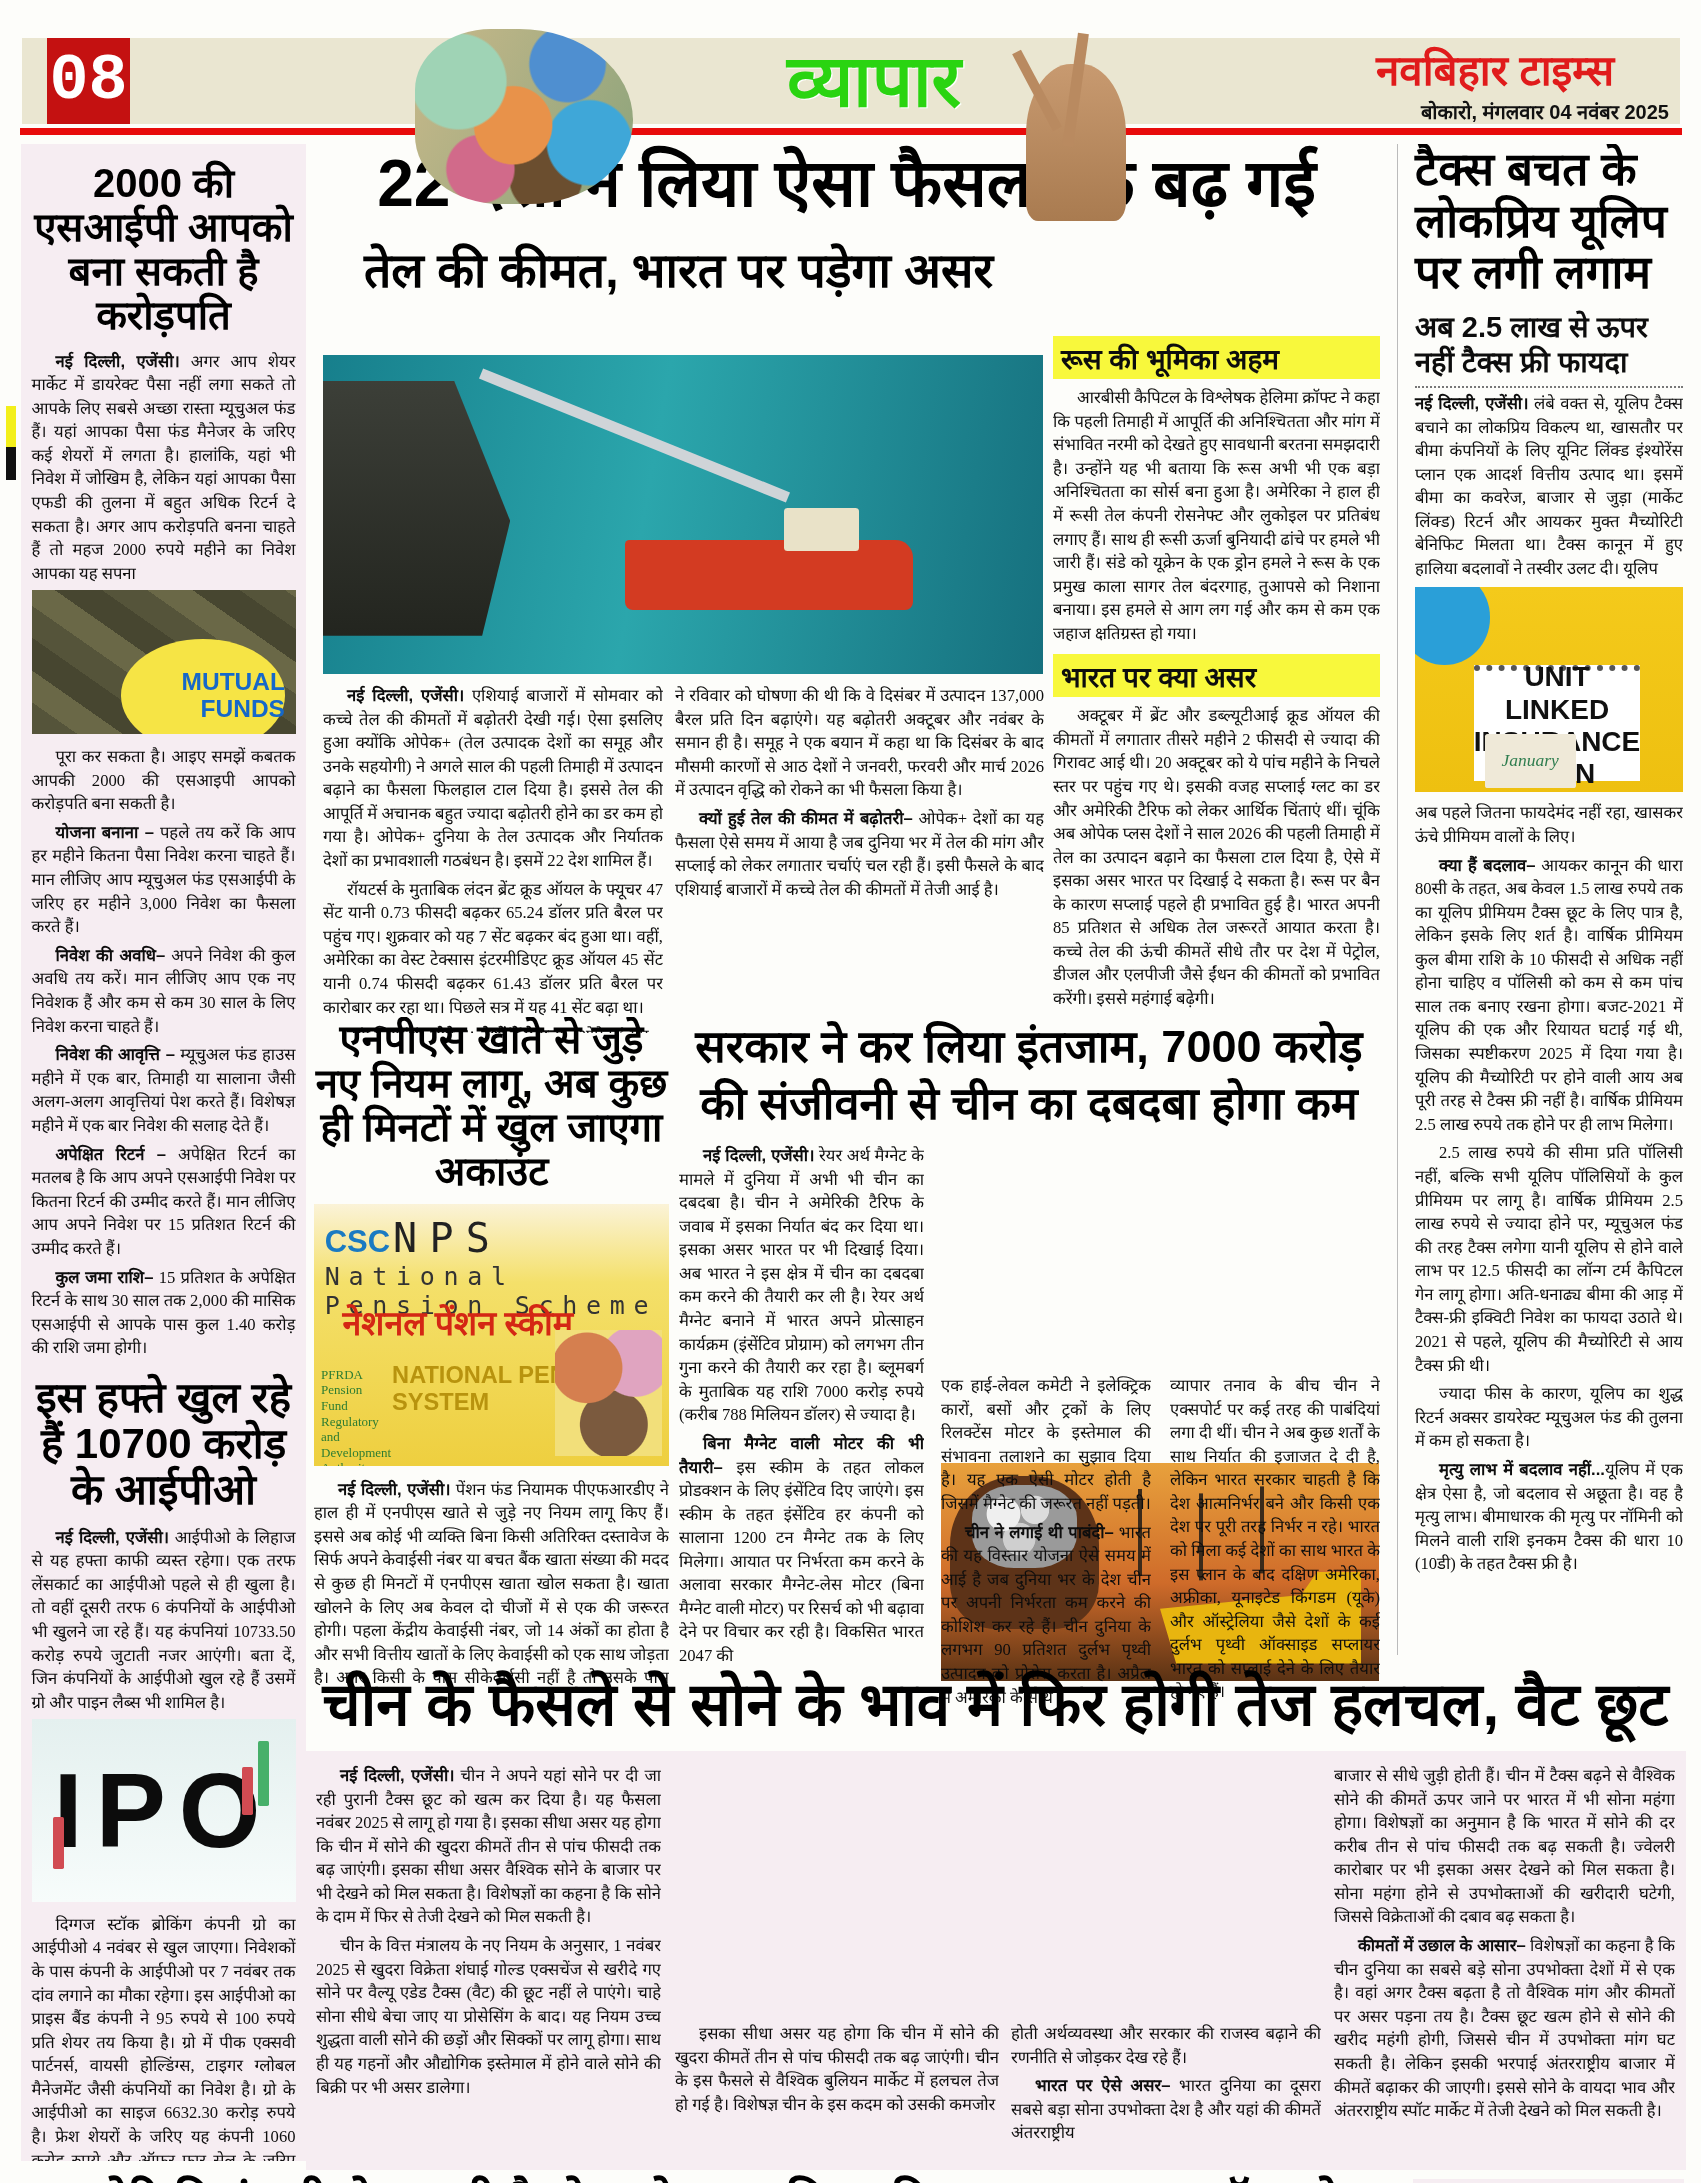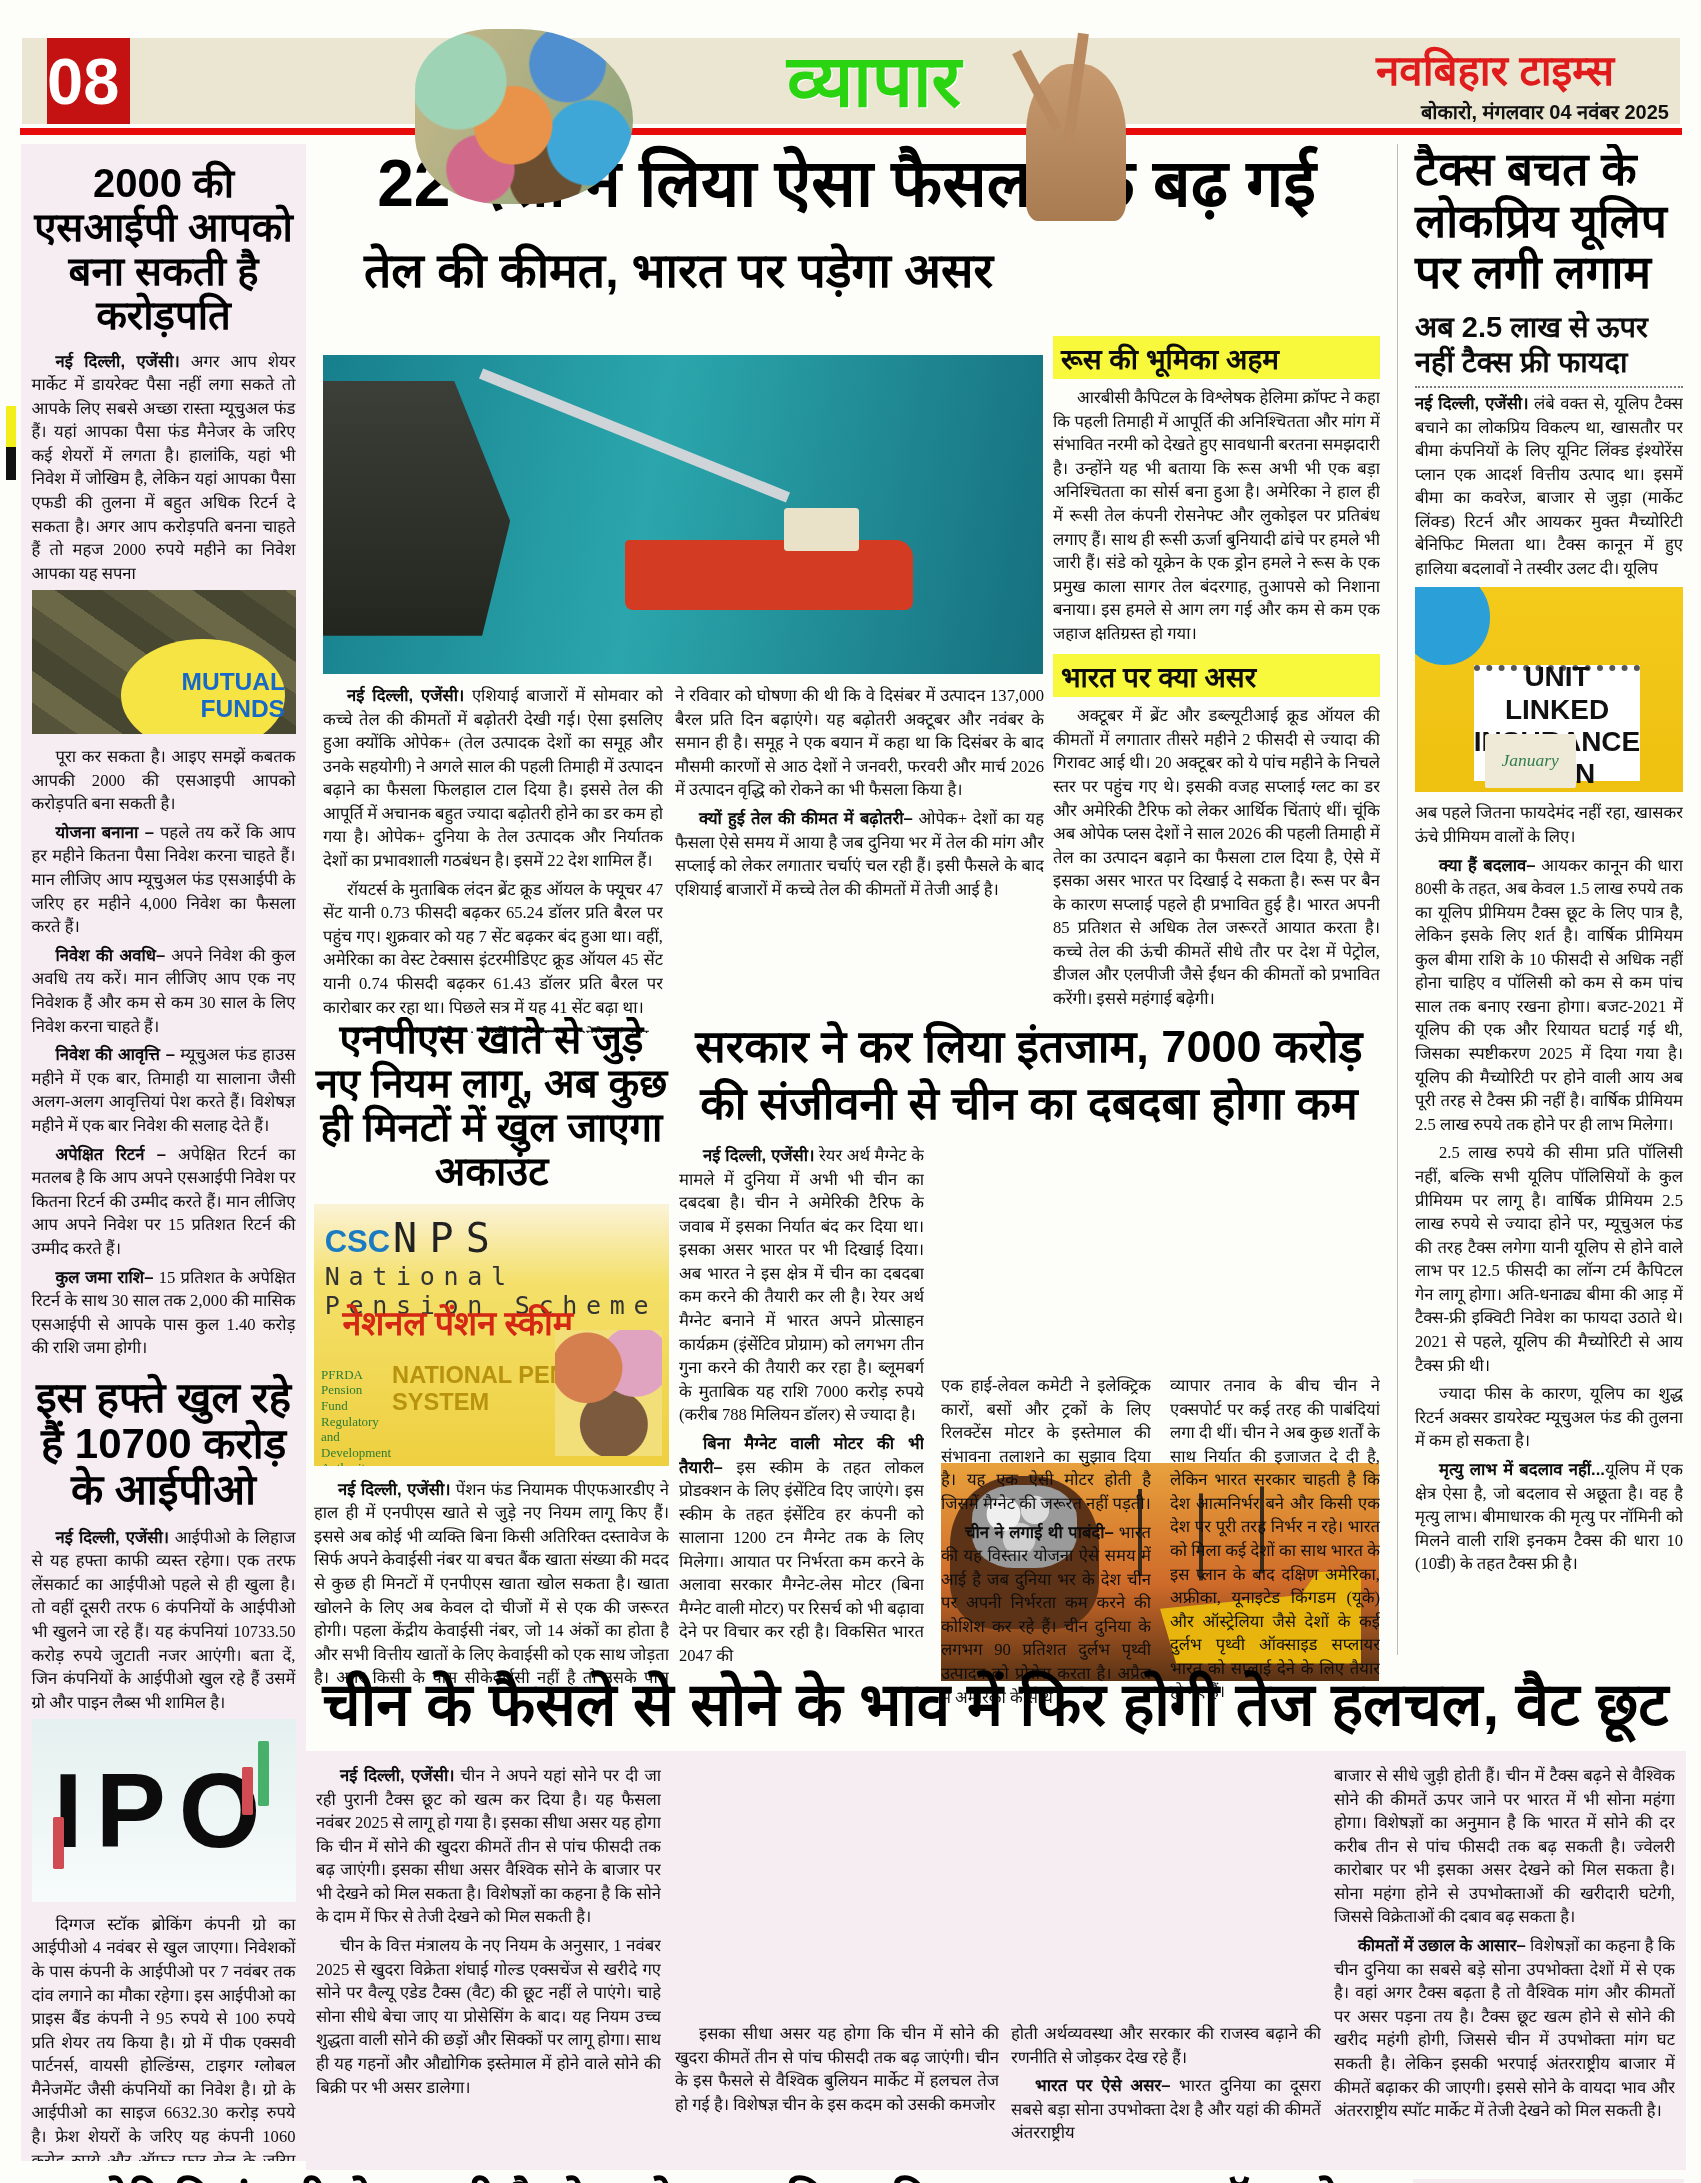--- a/index.html
+++ b/index.html
@@ -3,22 +3,22 @@
 <meta charset="utf-8">
 <style>
   html,body{margin:0;padding:0}
   body{
     width:1701px;height:2733px;position:relative;overflow:hidden;
     background:#fdfdfa;font-family:"Liberation Serif",serif;color:#0d0d0d;
   }
   .abs{position:absolute}
   
   .masthead-strip{background:#eae6d1}
-  .pageno{background:#c41111;color:#fff;font-family:Liberation Sans, sans-serif;
-    font-weight:bold;font-size:65px;display:flex;align-items:center;}
+  .pageno{background:#c41111;color:#fff;font-family:Liberation Mono, monospace;
+    font-weight:bold;font-size:65px;display:flex;align-items:center;justify-content:center}
   .section-title{color:#2ad411;font-family:"Liberation Sans",sans-serif;font-weight:bold;
     font-size:72px;text-shadow:1.3px 1.3px 0 #fff;text-align:center;line-height:1}
   .paper-name{color:#e01b1b;font-family:"Liberation Sans",sans-serif;font-weight:bold;
     font-size:42px;text-align:left;line-height:1}
   .edition-line{color:#111;font-family:"Liberation Sans",sans-serif;font-weight:bold;
     font-size:20px;text-align:right}
   .red-rule{background:#e80b0b}
   .collage{border-radius:40% 60% 55% 45%;overflow:hidden;
     background:
       radial-gradient(circle at 20% 30%,#9fd3b5 0 22%,transparent 23%),
@@ -106,21 +106,21 @@
   <div>
     <div class="hl" style="font-size:40px;margin:7.9px 0 12.2px">2000 की एसआईपी आपको बना सकती है करोड़पति</div>
     <div class="bodytext">
       <p><b class="lead">नई दिल्ली, एजेंसी।</b> <span>अगर आप शेयर मार्केट में डायरेक्ट पैसा नहीं लगा सकते तो आपके लिए सबसे अच्छा रास्ता म्यूचुअल फंड हैं। यहां आपका पैसा फंड मैनेजर के जरिए कई शेयरों में लगता है। हालांकि, यहां भी निवेश में जोखिम है, लेकिन यहां आपका पैसा एफडी की तुलना में बहुत अधिक रिटर्न दे सकता है। अगर आप करोड़पति बनना चाहते हैं तो महज 2000 रुपये महीने का निवेश आपका यह सपना</span></p>
     </div>
     <div class="ph ph-money" style="height:144px;margin:4.4px 0 10.5px">
       <div class="mf-oval">MUTUAL FUNDS</div>
     </div>
     <div class="bodytext">
       <p>पूरा कर सकता है। आइए समझें कबतक आपकी 2000 की एसआइपी आपको करोड़पति बना सकती है।</p>
-      <p><b class="lead">योजना बनाना –</b><span> पहले तय करें कि आप हर महीने कितना पैसा निवेश करना चाहते हैं। मान लीजिए आप म्यूचुअल फंड एसआईपी के जरिए हर महीने 4,000 निवेश का फैसला करते हैं।</span></p>
+      <p><b class="lead">योजना बनाना –</b><span> पहले तय करें कि आप हर महीने कितना पैसा निवेश करना चाहते हैं। मान लीजिए आप म्यूचुअल फंड एसआईपी के जरिए हर महीने 3,000 निवेश का फैसला करते हैं।</span></p>
       <p><b class="lead">निवेश की अवधि–</b><span> अपने निवेश की कुल अवधि तय करें। मान लीजिए आप एक नए निवेशक हैं और कम से कम 30 साल के लिए निवेश करना चाहते हैं।</span></p>
       <p><b class="lead">निवेश की आवृत्ति –</b><span> म्यूचुअल फंड हाउस महीने में एक बार, तिमाही या सालाना जैसी अलग-अलग आवृत्तियां पेश करते हैं। विशेषज्ञ महीने में एक बार निवेश की सलाह देते हैं।</span></p>
       <p><b class="lead">अपेक्षित रिटर्न –</b><span> अपेक्षित रिटर्न का मतलब है कि आप अपने एसआईपी निवेश पर कितना रिटर्न की उम्मीद करते हैं। मान लीजिए आप अपने निवेश पर 15 प्रतिशत रिटर्न की उम्मीद करते हैं।</span></p>
       <p><b class="lead">कुल जमा राशि–</b><span> 15 प्रतिशत के अपेक्षित रिटर्न के साथ 30 साल तक 2,000 की मासिक एसआईपी से आपके पास कुल 1.40 करोड़ की राशि जमा होगी।</span></p>
     </div>
   </div>
   <div>
     <div class="hl" style="font-size:42px;margin:15px 0 12.2px">इस हफ्ते खुल रहे हैं 10700 करोड़ के आईपीओ</div>
     <div class="bodytext">
       <p><b class="lead">नई दिल्ली, एजेंसी।</b> <span>आईपीओ के लिहाज से यह हफ्ता काफी व्यस्त रहेगा। एक तरफ लेंसकार्ट का आईपीओ पहले से ही खुला है। तो वहीं दूसरी तरफ 6 कंपनियों के आईपीओ भी खुलने जा रहे हैं। यह कंपनियां 10733.50 करोड़ रुपये जुटाती नजर आएंगी। बता दें, जिन कंपनियों के आईपीओ खुल रहे हैं उसमें ग्रो और पाइन लैब्स भी शामिल है।</span></p>

